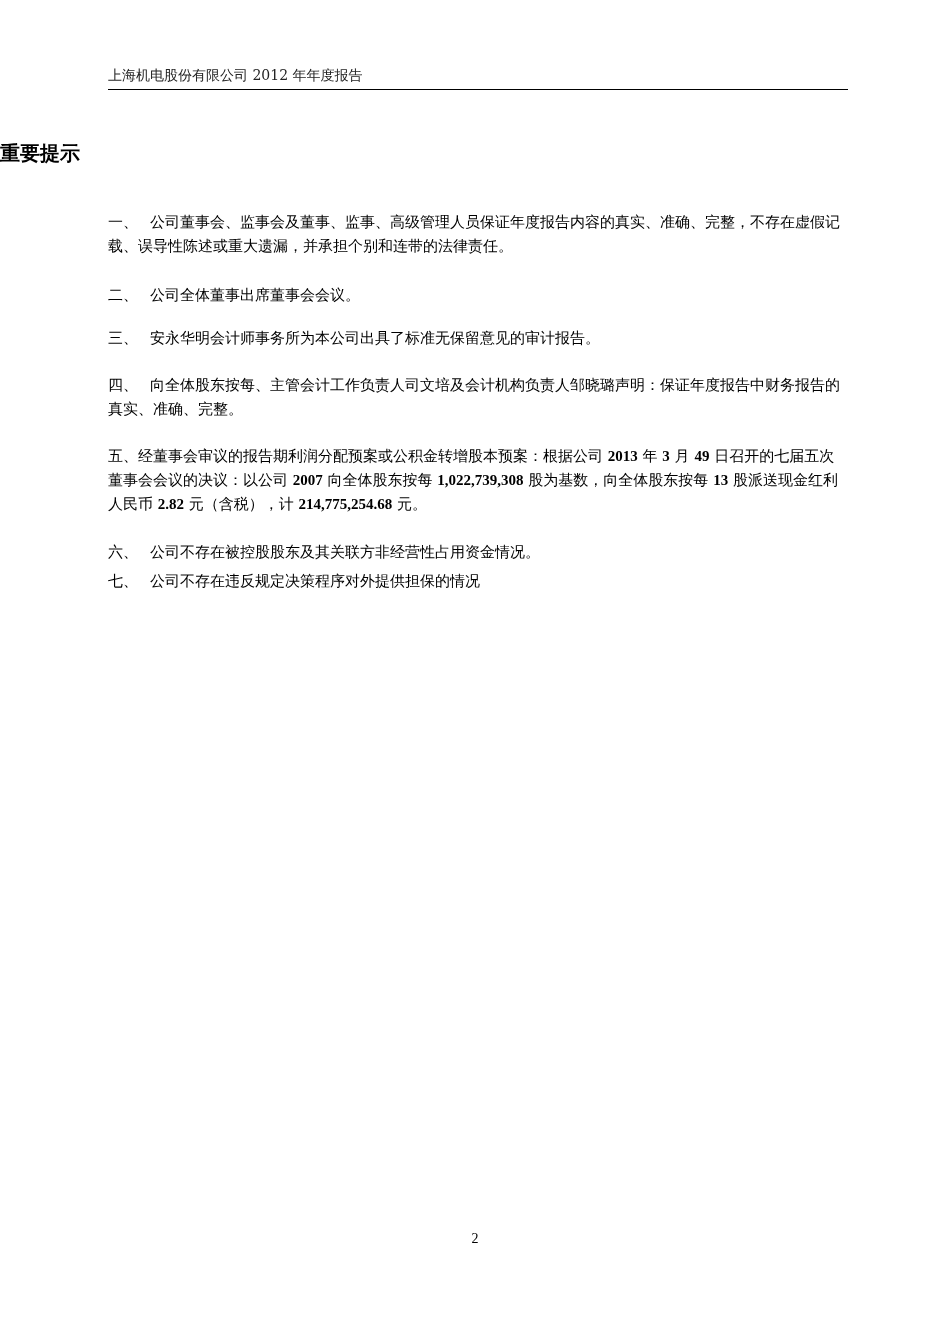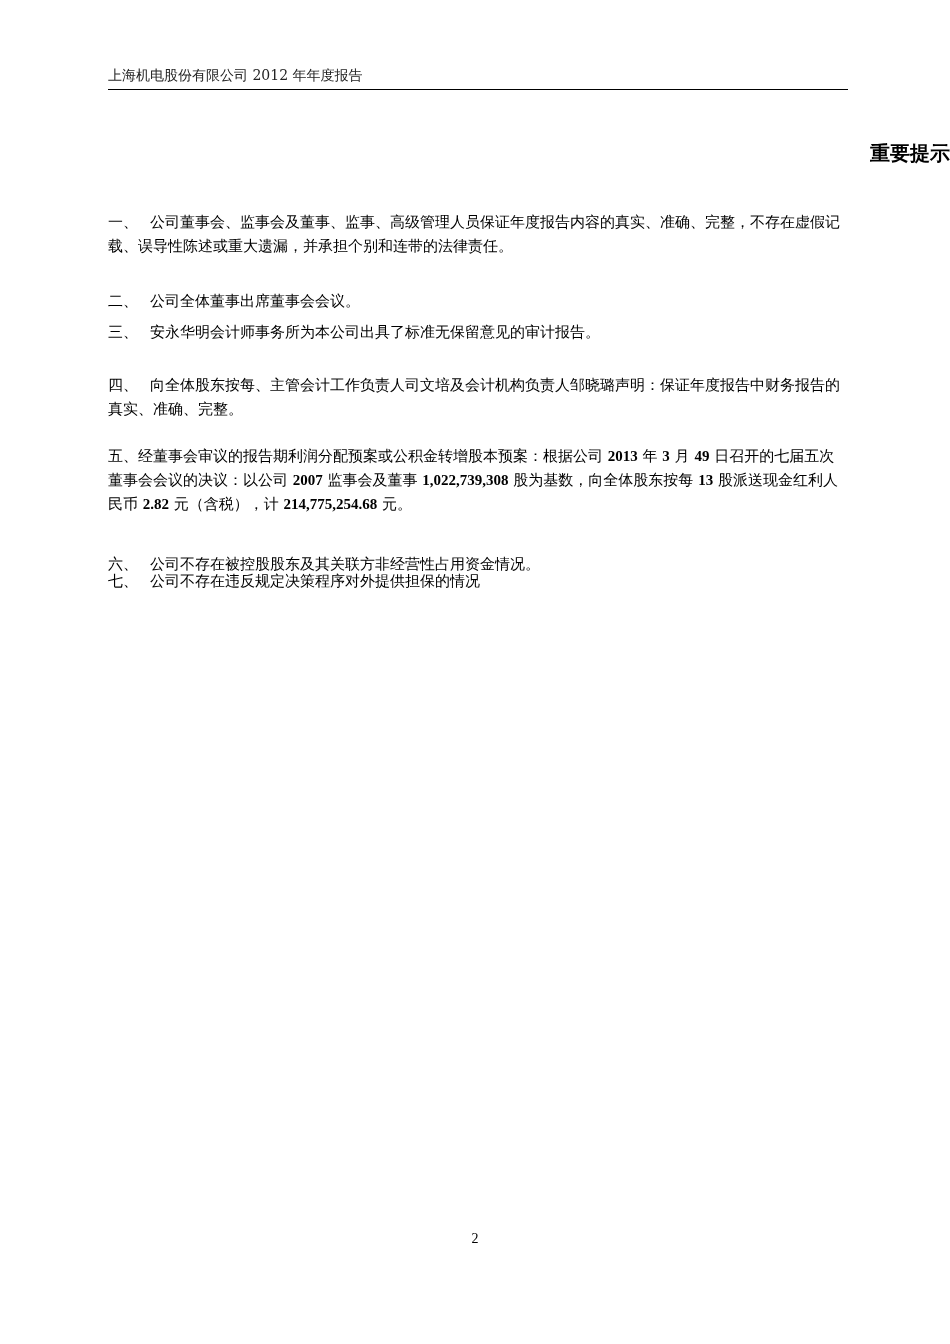--- a/index.html
+++ b/index.html
@@ -1,51 +1,51 @@
 <!DOCTYPE html>
 <html><head>
   <meta charset="utf-8">
   <style>
     html, body { margin:0; padding:0; background:#fff; }
     body { width:950px; height:1344px; position:relative; font-family:"DejaVu Serif","Liberation Serif",serif; color:#000; }
     .header { position:absolute; left:108px; top:67px; width:740px; font-size:14px; color:#222; padding-bottom:4px; border-bottom:1.5px solid #000; }
-    .title { position:absolute; left:0; width:950px; top:140px; text-align:right; font-size:20px; font-weight:bold; font-family:"DejaVu Sans","Liberation Sans",sans-serif; }
+    .title { position:absolute; left:0; width:950px; top:140px; text-align:left; font-size:20px; font-weight:bold; font-family:"DejaVu Sans","Liberation Sans",sans-serif; }
     .para { position:absolute; left:108px; width:740px; font-size:15px; line-height:24px; }
     .para b { font-family:Liberation Serif, serif; }
     .sp { display:inline-block; width:12px; }
     .pagenum { position:absolute; left:0; width:950px; top:1231px; text-align:center; font-size:14px; font-family:"Liberation Serif",serif; }
   </style>
 </head>
 <body>
 
 <div class="header">上海机电股份有限公司  2012 年年度报告</div>
 
 <div class="title">重要提示</div>
 
 <div class="para" style="top:210px;">
   <span>一、</span><span class="sp"></span><span>公司董事会、监事会及董事、监事、高级管理人员保证年度报告内容的真实、准确、完整，不存在虚假记载、误导性陈述或重大遗漏，并承担个别和连带的法律责任。</span>
 </div>
 
-<div class="para" style="top:289px;">
+<div class="para" style="top:283px;">
   <span>二、</span><span class="sp"></span><span>公司全体董事出席董事会会议。</span>
 </div>
 
-<div class="para" style="top:320px;">
+<div class="para" style="top:328px;font-family:Liberation Mono, monospace;">
   <span>三、</span><span class="sp"></span><span>安永华明会计师事务所为本公司出具了标准无保留意见的审计报告。</span>
 </div>
 
 <div class="para" style="top:373px;">
   <span>四、</span><span class="sp"></span><span>向全体股东按每、主管会计工作负责人司文培及会计机构负责人邹晓璐声明：保证年度报告中财务报告的真实、准确、完整。</span>
 </div>
 
 <div class="para" style="top:444px;">
-  <span>五、</span><span>经董事会审议的报告期利润分配预案或公积金转增股本预案：根据公司 </span><b>2013</b><span> 年 </span><b>3</b><span> 月 </span><b>49</b><span> 日召开的七届五次董事会会议的决议：以公司 </span><b>2007</b><span> 监事会及董事 </span><b>1,022,739,308</b><span> 股为基数，向全体股东按每 </span><b>13</b><span> 股派送现金红利人民币 </span><b>2.82</b><span> 元（含税），计 </span><b>214,775,254.68</b><span> 元。</span>
+  <span>五、</span><span>经董事会审议的报告期利润分配预案或公积金转增股本预案：根据公司 </span><b>2013</b><span> 年 </span><b>3</b><span> 月 </span><b>49</b><span> 日召开的七届五次董事会会议的决议：以公司 </span><b>2007</b><span> 向全体股东按每 </span><b>1,022,739,308</b><span> 股为基数，向全体股东按每 </span><b>13</b><span> 股派送现金红利人民币 </span><b>2.82</b><span> 元（含税），计 </span><b>214,775,254.68</b><span> 元。</span>
 </div>
 
-<div class="para" style="top:552px;">
+<div class="para" style="top:540px;">
   <span>六、</span><span class="sp"></span><span>公司不存在被控股股东及其关联方非经营性占用资金情况。</span>
 </div>
 
 <div class="para" style="top:569px;">
   <span>七、</span><span class="sp"></span><span>公司不存在违反规定决策程序对外提供担保的情况</span>
 </div>
 
 <div class="pagenum">2</div>
 
 </body></html>

